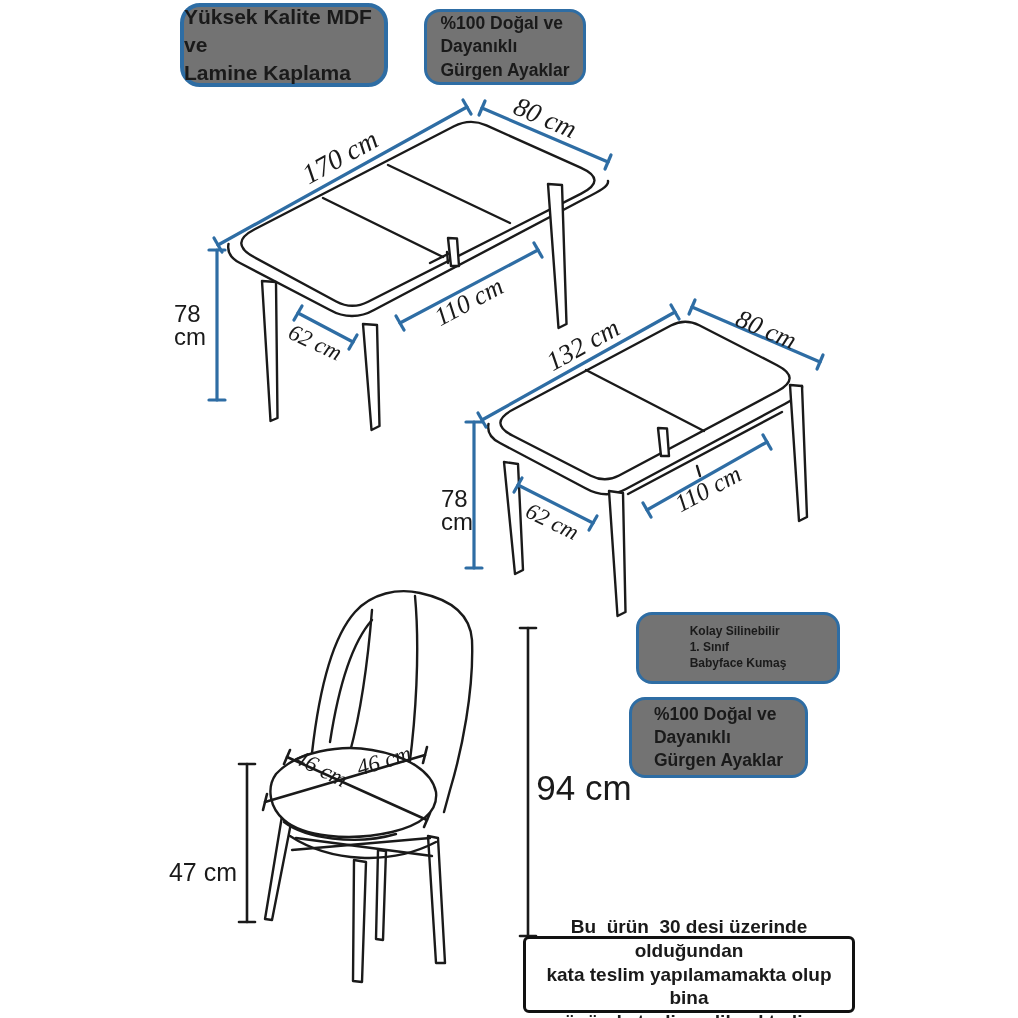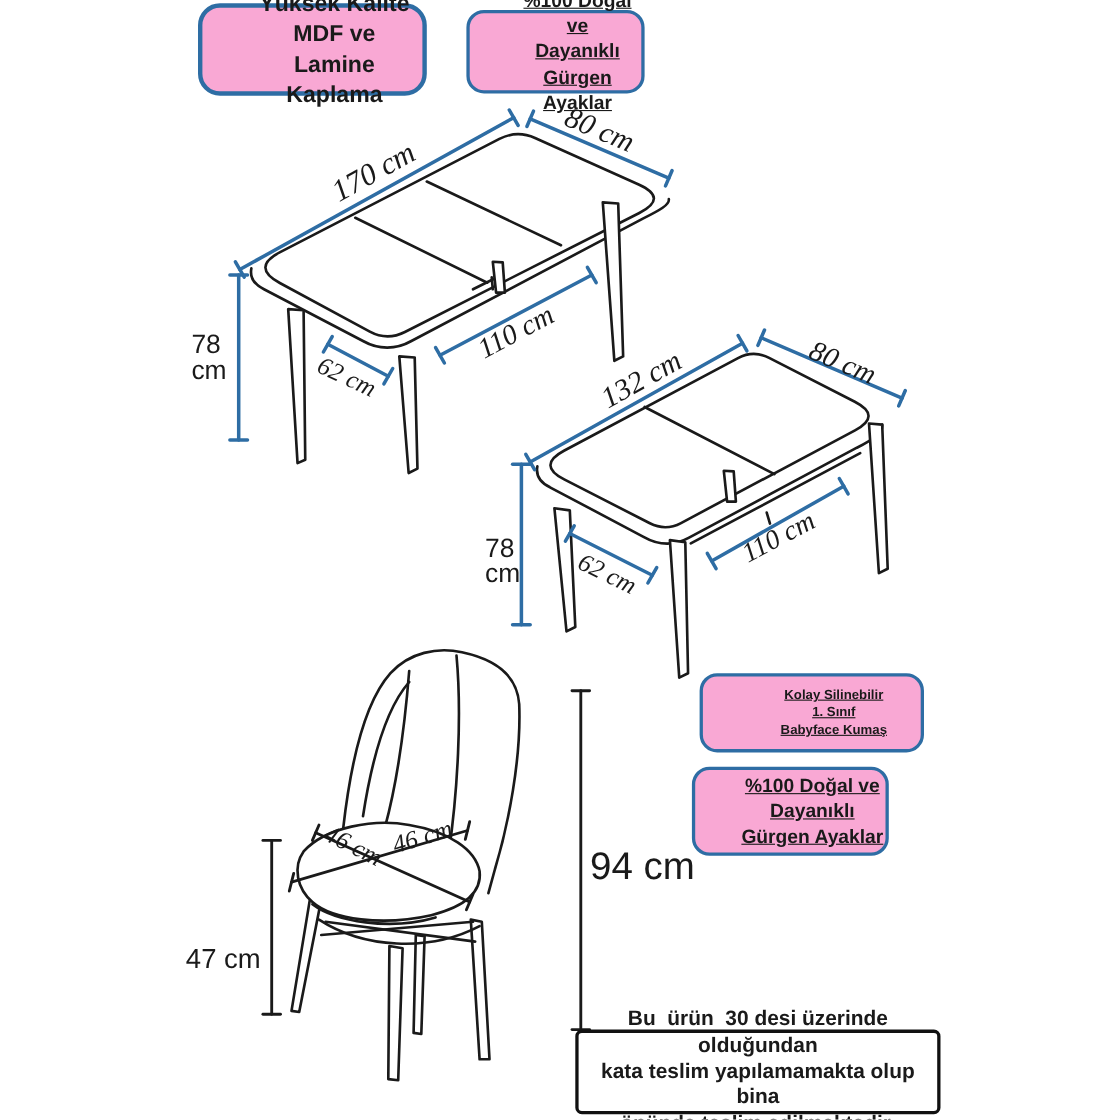--- a/index.html
+++ b/index.html
@@ -2,26 +2,25 @@
 <html style="--background: #ffffff; --dimension-line: #2e6da4; --info-border: #2e6da4; --delivery-border: #111111; --drawing-line: #1a1a1a; --text: #1a1a1a;"><head>
 <meta charset="utf-8">
 <style>
   html,body{margin:0;padding:0;background:#ffffff;}
   .canvas{
     position:relative;width:1018px;height:1018px;background:var(--background,#fff);
     font-family:"Liberation Sans",sans-serif;color:var(--text,#1a1a1a);overflow:hidden;
   }
   .info-box{
     position:absolute;display:flex;align-items:center;justify-content:center;
-    text-align:center;border:4px solid var(--info-border,#2e6da4);border-radius:20px;
+    border:4px solid var(--info-border,#2e6da4);border-radius:20px;
     white-space:pre-line;font-weight:600;line-height:1.32;box-sizing:border-box;
-    background:#f9a8d4;
-    padding-left:40px;
-  }
-  .info-box.thin{border-width:3.5px;border-radius:16px;text-decoration:underline;}
+    background:#737373;
+  }
+  .info-box.thin{border-width:3.5px;border-radius:16px;}
   .delivery-box{
     position:absolute;display:flex;align-items:center;justify-content:center;
     text-align:center;border:3px solid var(--delivery-border,#111);border-radius:6px;
     white-space:pre-wrap;font-weight:600;line-height:1.26;box-sizing:border-box;background:#fff;
   }
   .dim-label{
     position:absolute;font-family:"Liberation Serif",serif;font-style:italic;
     white-space:nowrap;color:var(--text,#1a1a1a);
   }
   .dim-stack{

